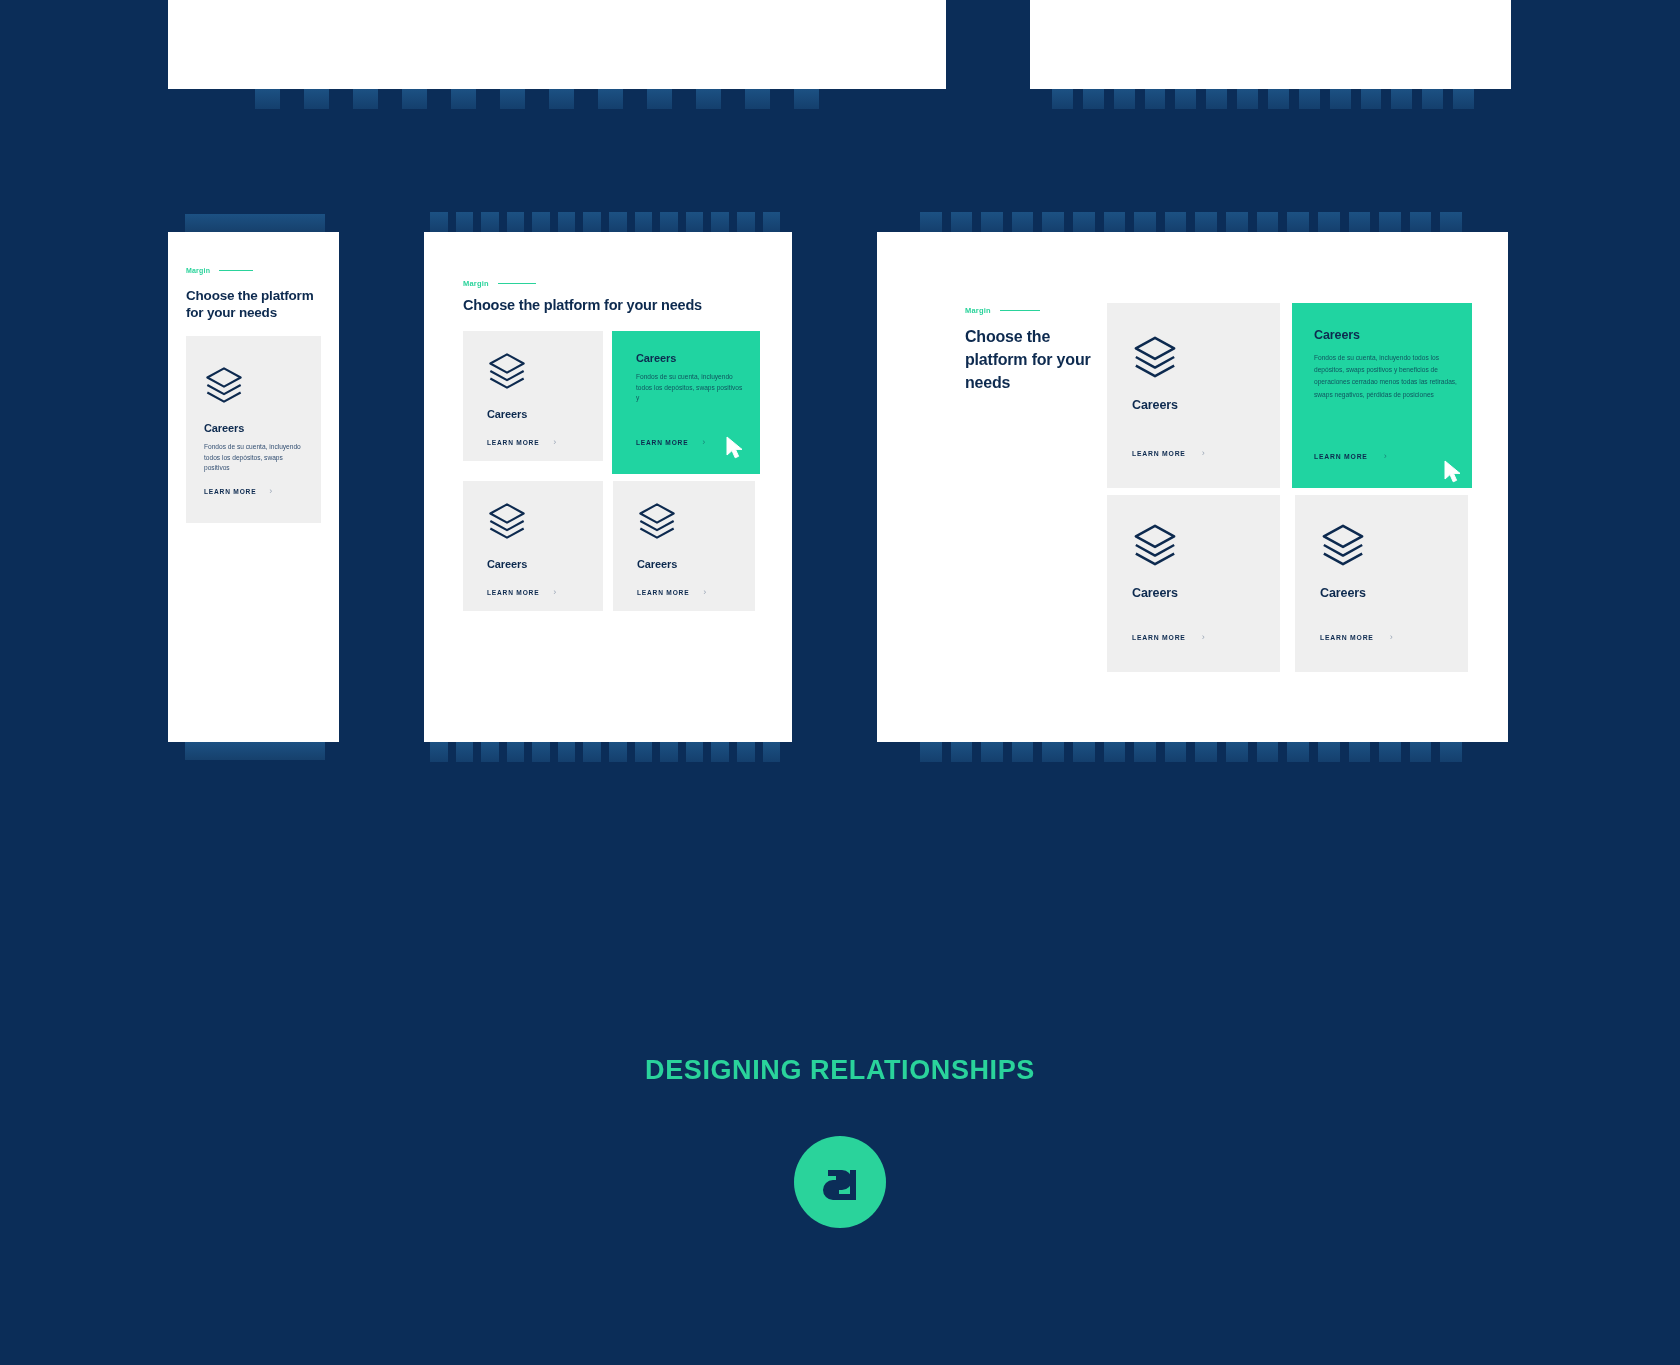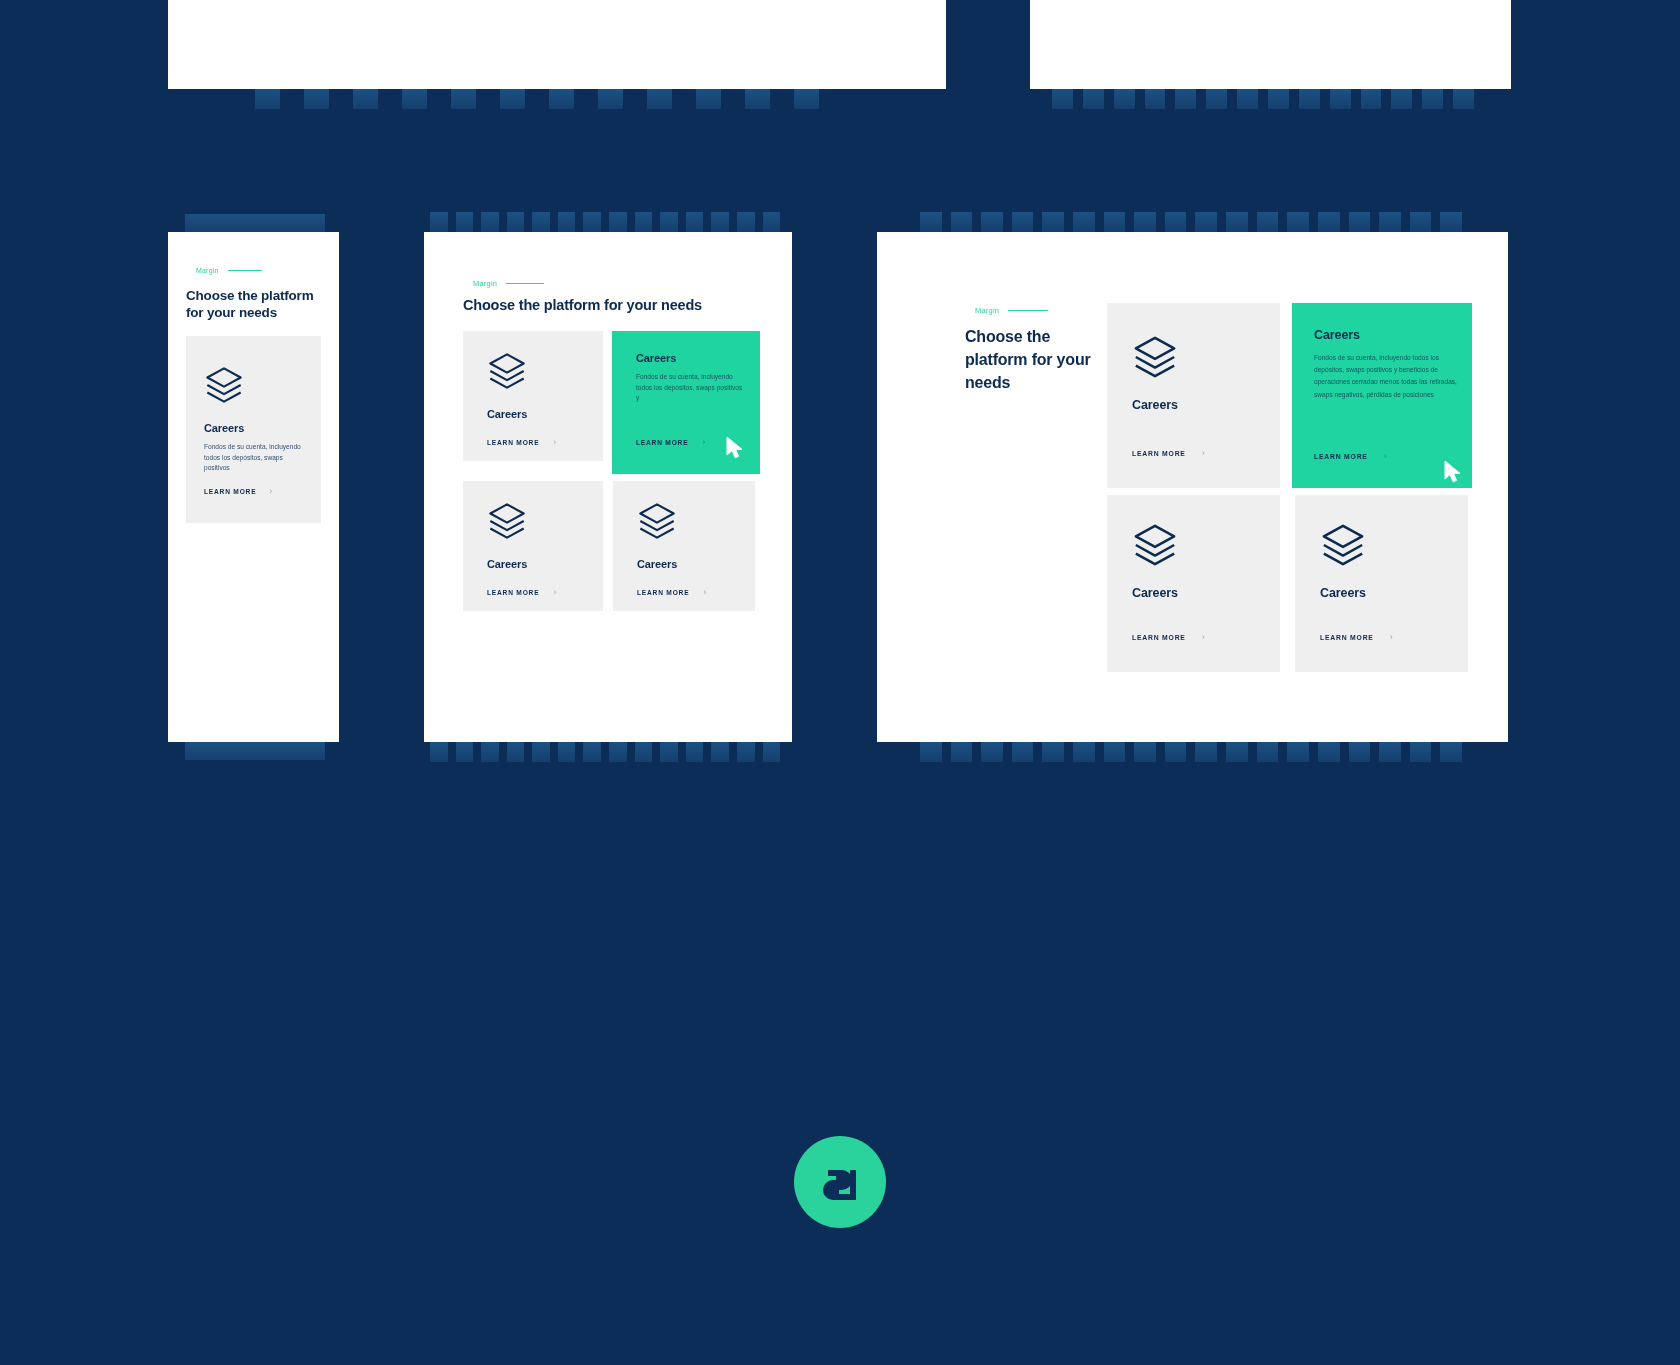--- a/index.html
+++ b/index.html
@@ -19,23 +19,22 @@
   
   .panel {
     position: absolute;
     background: #ffffff;
   }
 
   
   .eyebrow { display: flex; align-items: center; }
   .eyebrow .kicker {
     color: #2ad39b;
-    font-weight: 400;
+    font-weight: 700;
     letter-spacing: .2px;
-    margin-left: 10px;
   }
   .eyebrow .rule {
     height: 1px; background: #2ad39b; margin-left: 9px;
   }
 
   .headline { color: #0d2a4f; font-weight: 700; line-height: 1.28; letter-spacing: -.2px; }
 
   
   .card { position: absolute; background: #efefef; }
   .card.green { background: #20d4a1; }
@@ -340,20 +339,21 @@
         <path d="M4 33 L24 44 L44 33"></path>
       </svg>
     </span>
     <div class="card-title" style="position:absolute; left:25px; top:91px; font-size:12.5px;">Careers</div>
     <div class="learn" style="position:absolute; left:25px; top:137px;">
       <span style="font-size:6.8px;">LEARN MORE</span>
       <span class="chev" style="margin-left:16px; font-size:9px;">›</span>
     </div>
   </div>
 
+  <div class="footer-title" style="top:1055px; left:0;">DESIGNING RELATIONSHIPS</div>
 
   <div class="logo" style="left:794px; top:1136px;">
     <svg width="50" height="50" viewBox="0 0 50 50">
       <path d="M13 13 h14 a10 10 0 0 1 0 20 h-3 v4 h11 v-24 h6 v30 h-23 a10 10 0 0 1 0 -20 h3 v-4 h-8 z" fill="#0b2d58"></path>
     </svg>
   </div>
 
 </div>
 
 </body></html>

